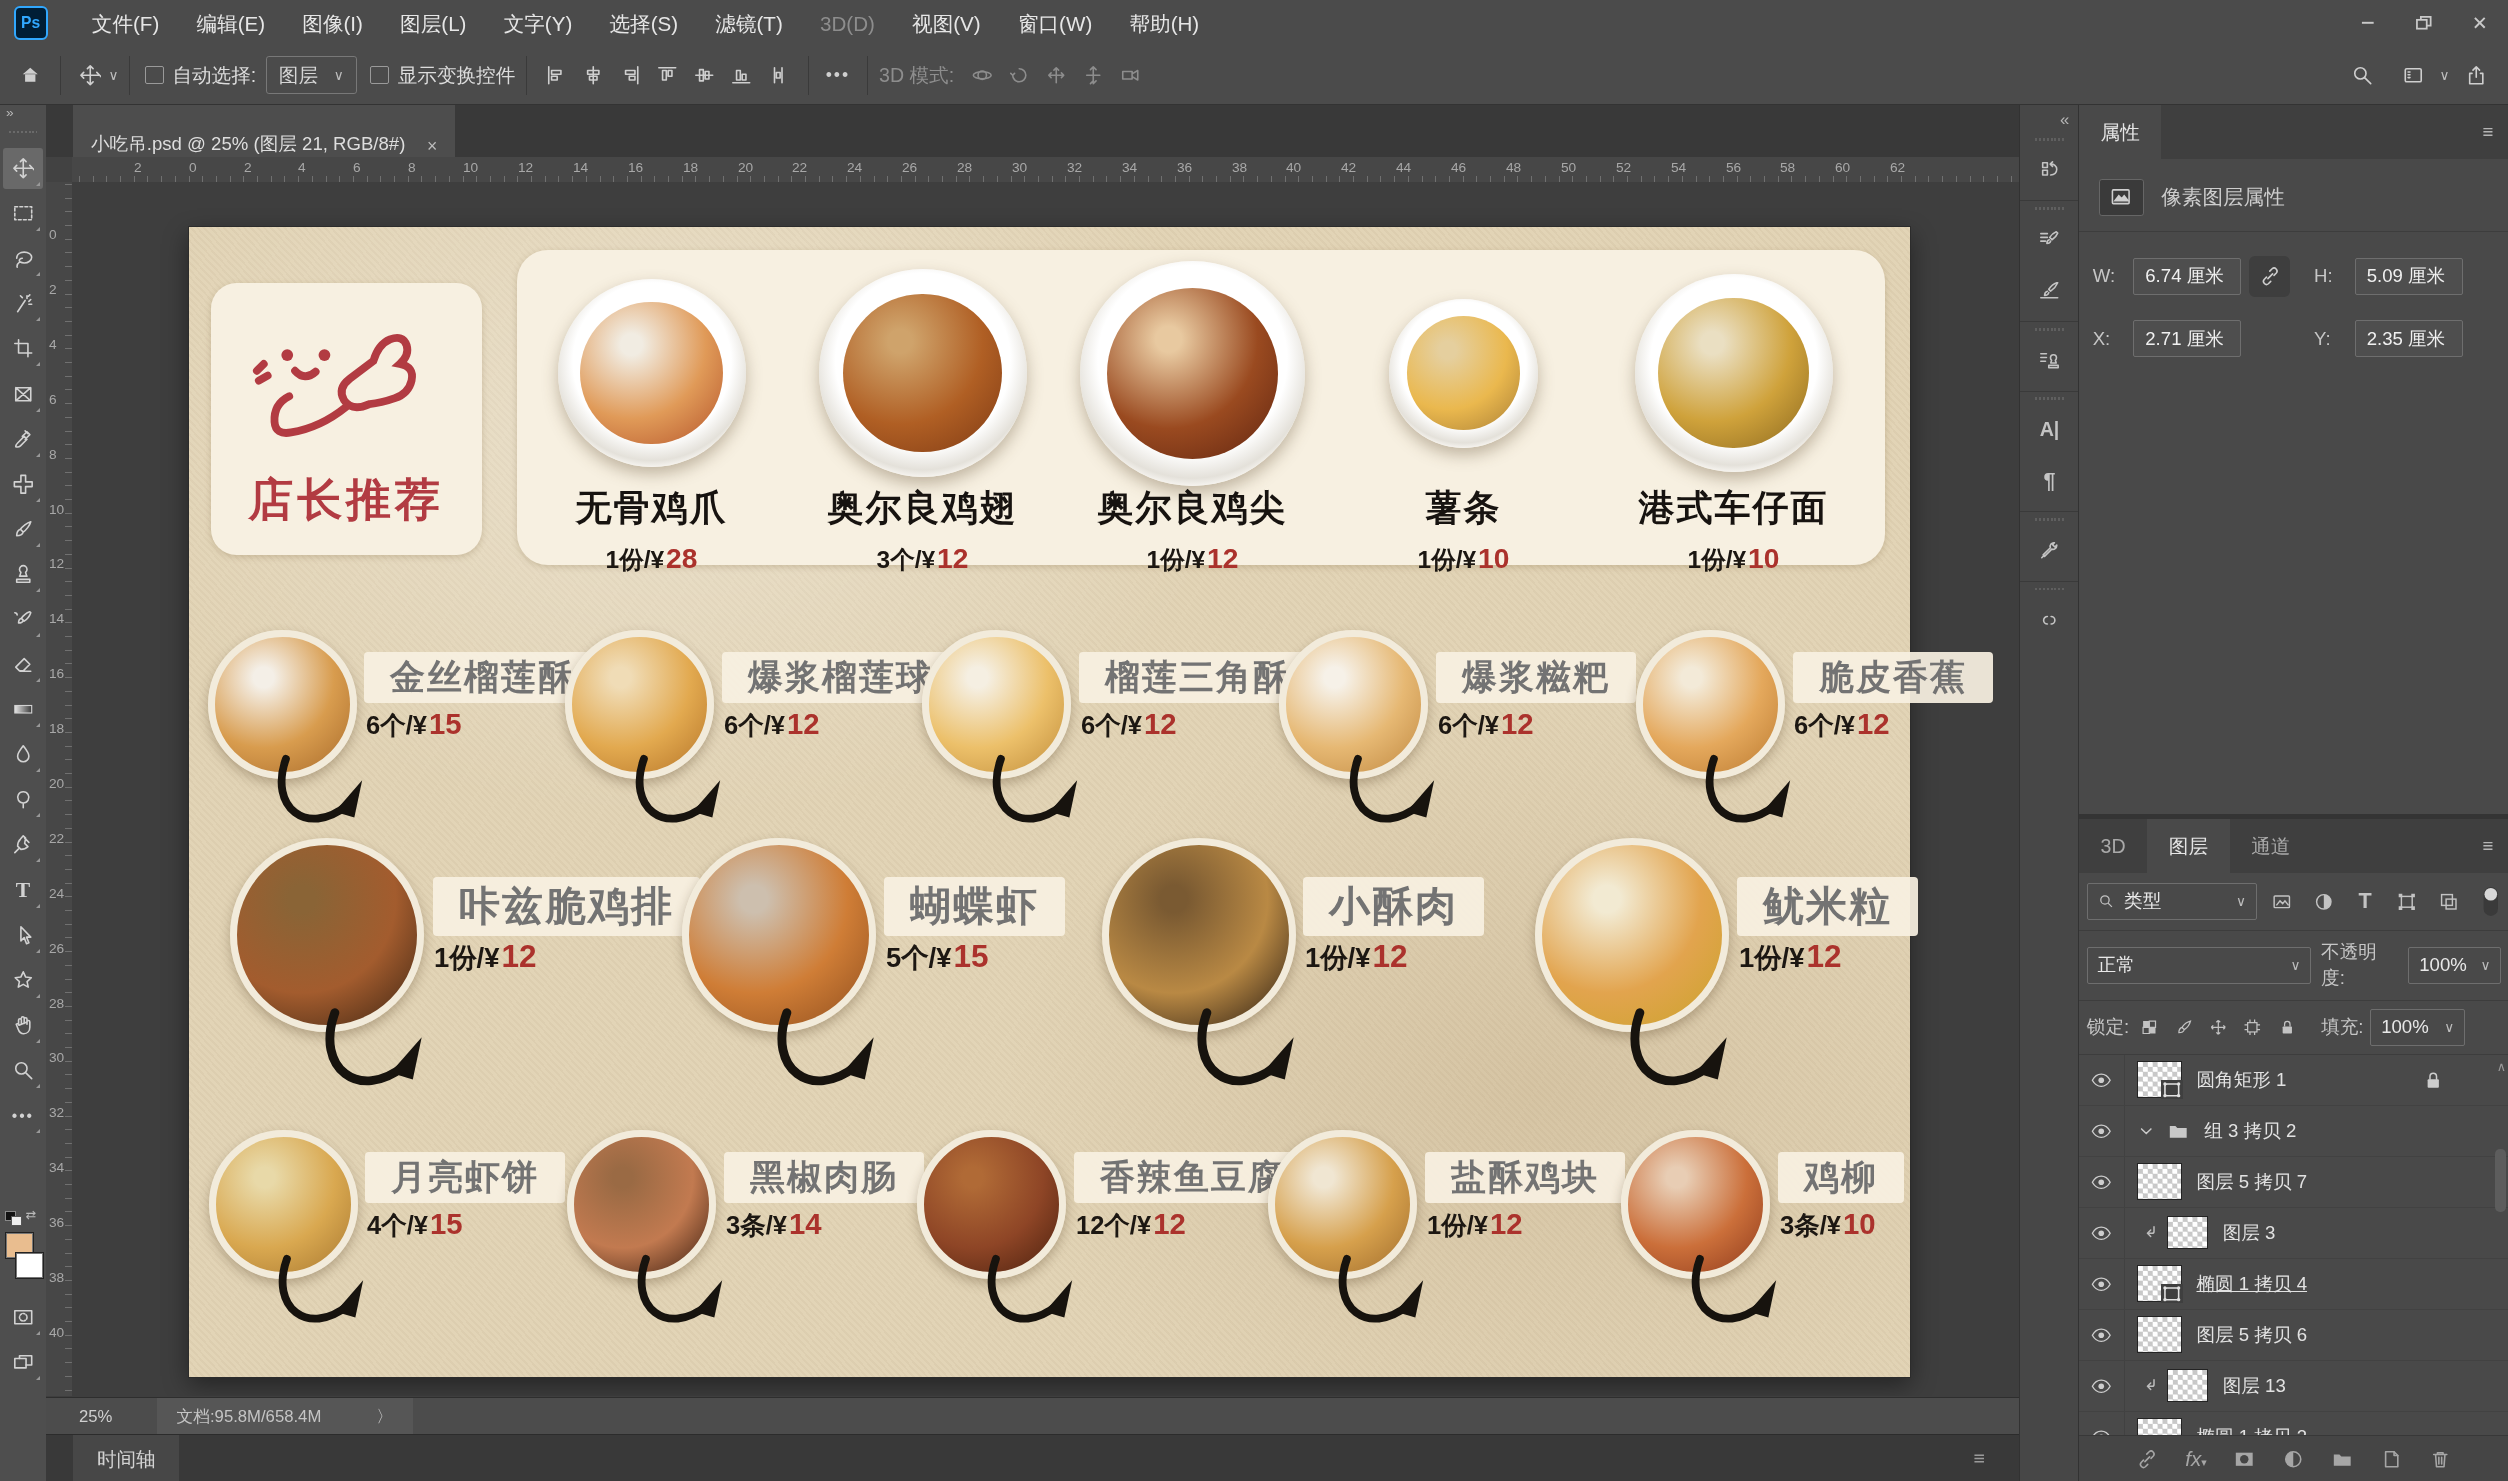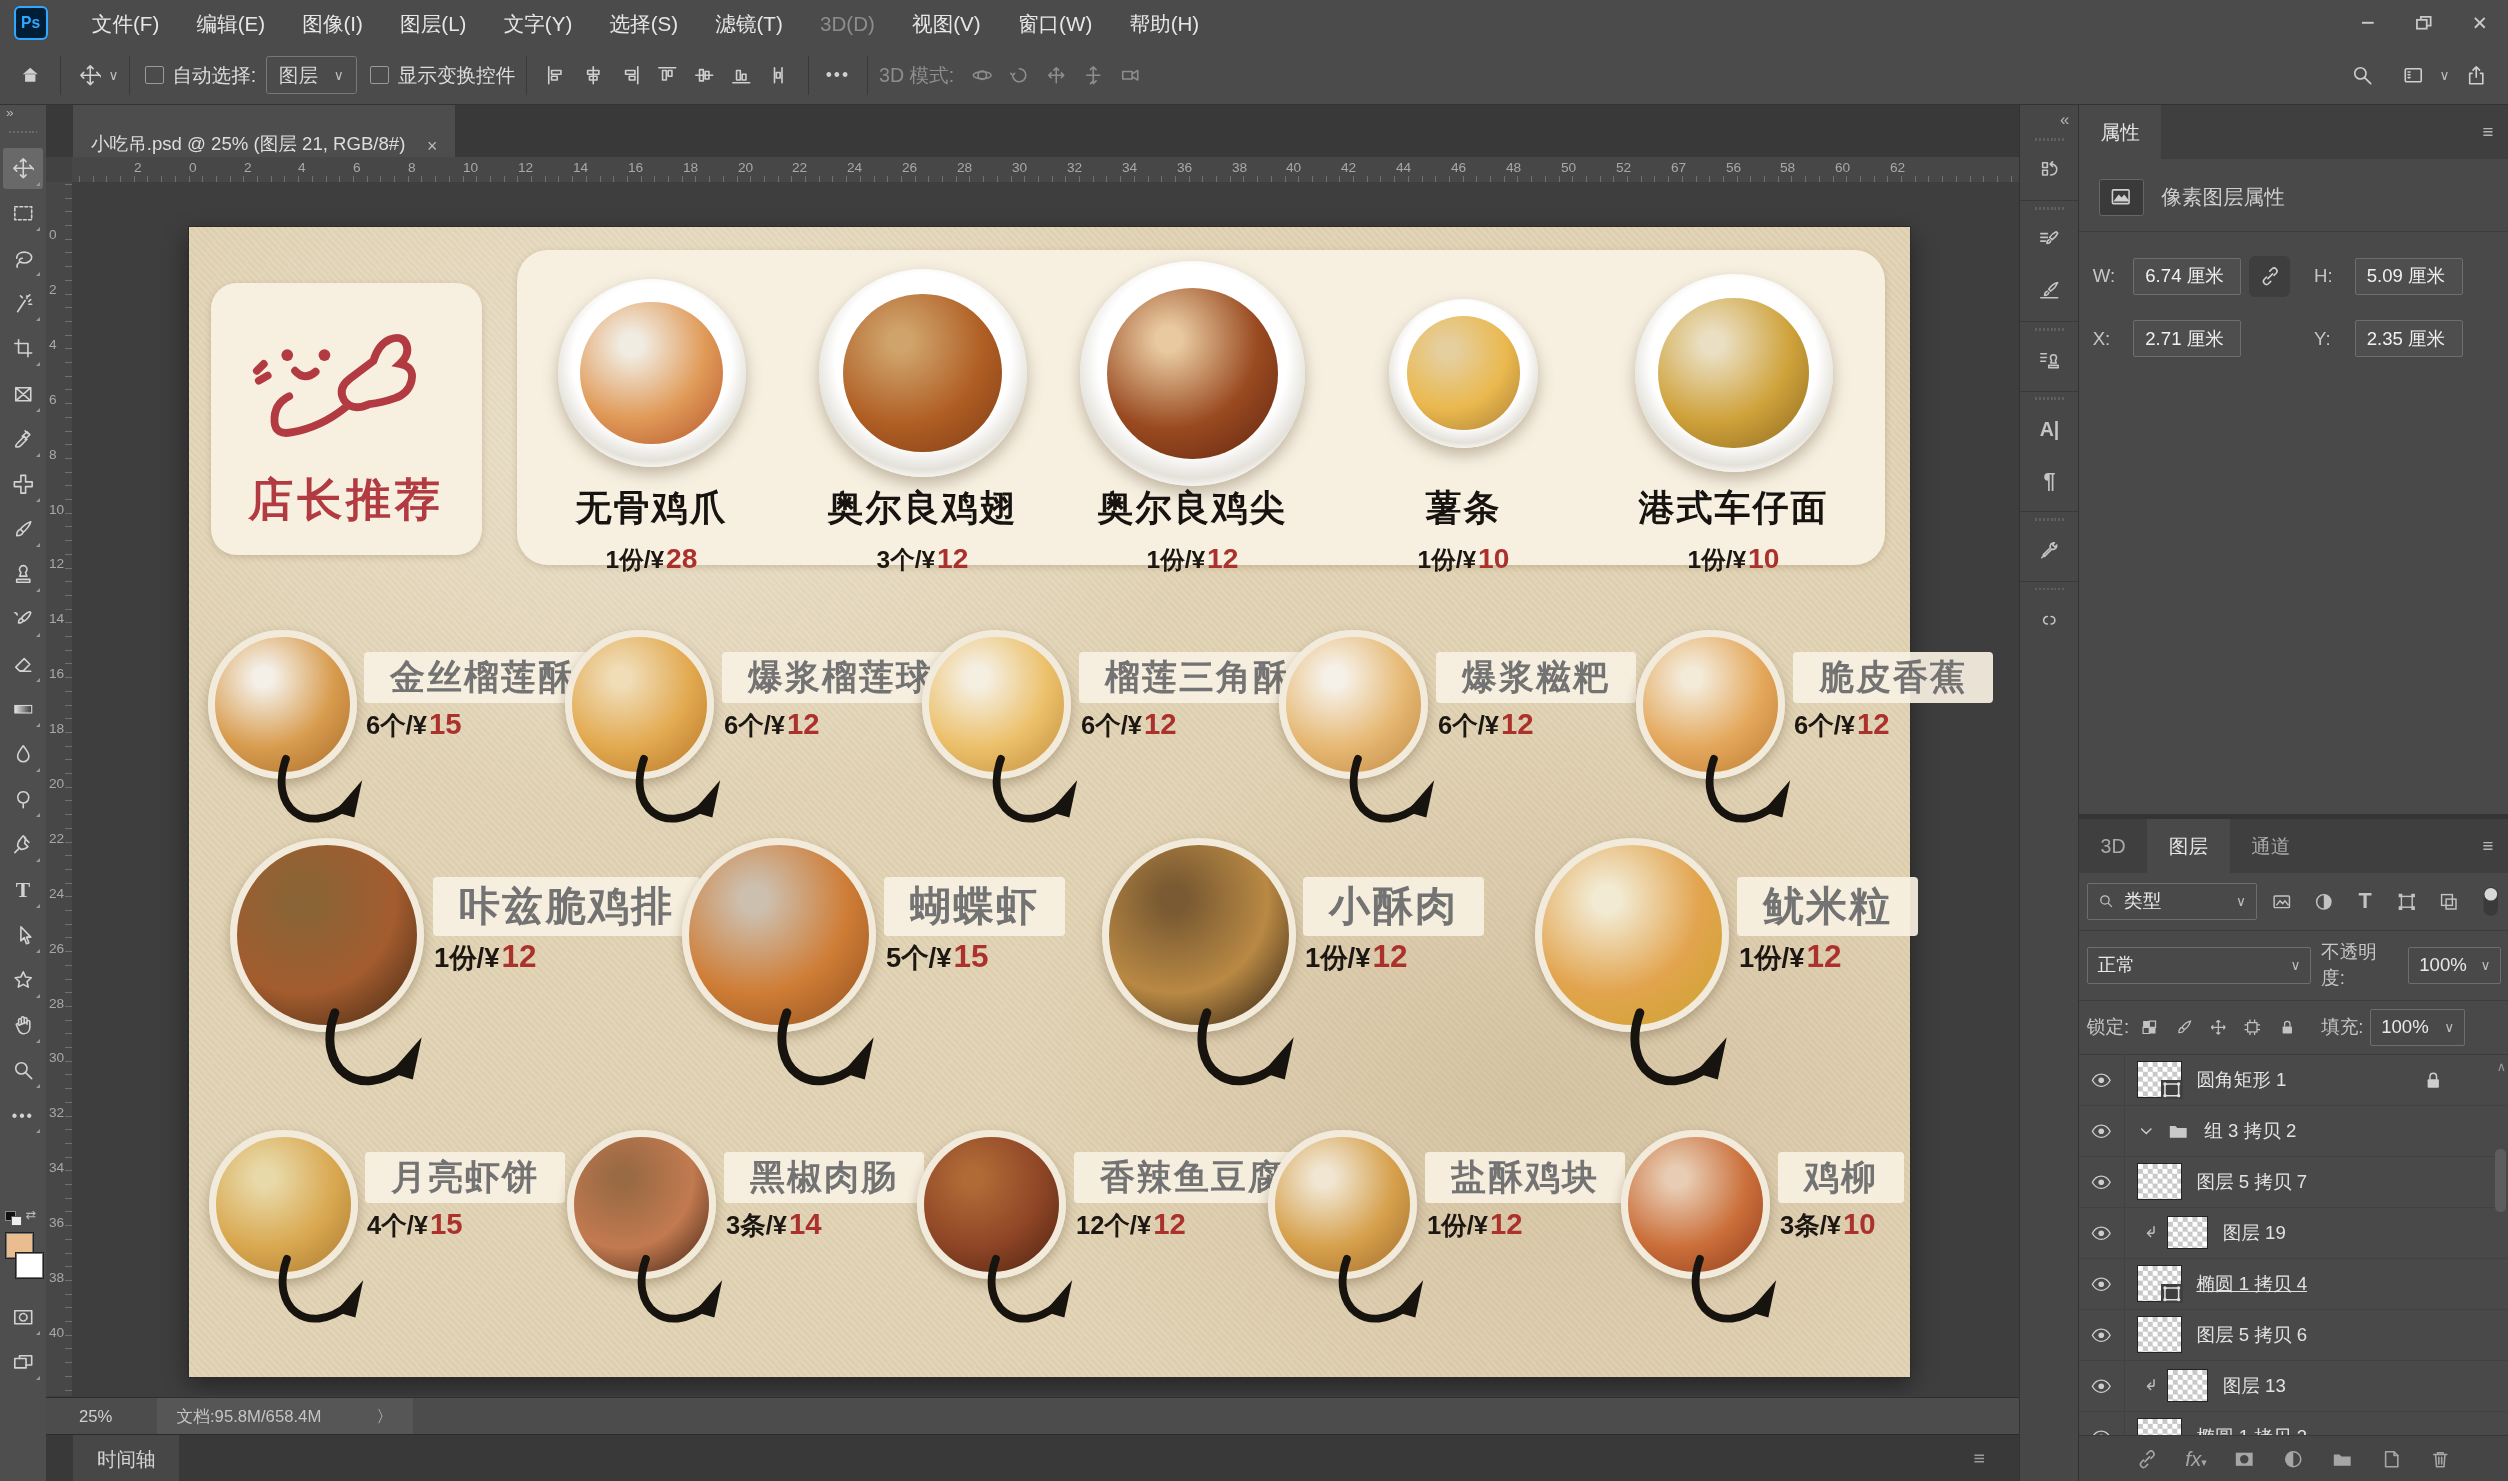--- a/index.html
+++ b/index.html
@@ -460,21 +460,21 @@
       <span class="rlab" style="left: 1050px; top: 2.9px;">34</span>
       <span class="rlab" style="left: 1105px; top: 2.9px;">36</span>
       <span class="rlab" style="left: 1160px; top: 2.9px;">38</span>
       <span class="rlab" style="left: 1214px; top: 2.9px;">40</span>
       <span class="rlab" style="left: 1269px; top: 2.9px;">42</span>
       <span class="rlab" style="left: 1324px; top: 2.9px;">44</span>
       <span class="rlab" style="left: 1379px; top: 2.9px;">46</span>
       <span class="rlab" style="left: 1434px; top: 2.9px;">48</span>
       <span class="rlab" style="left: 1489px; top: 2.9px;">50</span>
       <span class="rlab" style="left: 1544px; top: 2.9px;">52</span>
-      <span class="rlab" style="left: 1599px; top: 2.9px;">67</span>
+      <span class="rlab" style="left: 1599px; top: 2.9px;">54</span>
       <span class="rlab" style="left: 1654px; top: 2.9px;">56</span>
       <span class="rlab" style="left: 1708px; top: 2.9px;">58</span>
       <span class="rlab" style="left: 1763px; top: 2.9px;">60</span>
       <span class="rlab" style="left: 1818px; top: 2.9px;">62</span>
     </div>
   <div class="vruler" id="vruler">
       <span class="rlab" style="left: 2.9px; top: 45px;">0</span>
       <span class="rlab" style="left: 2.9px; top: 100px;">2</span>
       <span class="rlab" style="left: 2.9px; top: 155px;">4</span>
       <span class="rlab" style="left: 2.9px; top: 210px;">6</span>
@@ -942,21 +942,21 @@
                 <path d="M2.5 12C5 7.5 8.5 5.5 12 5.5S19 7.5 21.5 12C19 16.5 15.5 18.5 12 18.5 8.5 18.5 5 16.5 2.5 12z"></path>
                 <circle cx="12" cy="12" r="3" fill="currentColor" stroke="none"></circle>
               </svg>
             </span>
             <span class="clip">
               <svg viewBox="0 0 24 24" style="width:22.5px;height:22.5px" fill="none" stroke="currentColor" stroke-width="1.7" stroke-linecap="round" stroke-linejoin="round">
                 <path d="M16 5v5a2 2 0 0 1-2 2H9.5M12.5 15.5 9 12l3.5-3.5"></path>
               </svg>
             </span>
             <span class="lthumb checker" style="width:39px;height:31px;margin-left:5.9px"></span>
-            <span class="lname">图层 19</span>
+            <span class="lname">图层 3</span>
           </div>
           <div class="lrow">
             <span class="leye">
               <svg viewBox="0 0 24 24" style="width:22.5px;height:22.5px" fill="none" stroke="currentColor" stroke-width="1.7" stroke-linecap="round" stroke-linejoin="round">
                 <path d="M2.5 12C5 7.5 8.5 5.5 12 5.5S19 7.5 21.5 12C19 16.5 15.5 18.5 12 18.5 8.5 18.5 5 16.5 2.5 12z"></path>
                 <circle cx="12" cy="12" r="3" fill="currentColor" stroke="none"></circle>
               </svg>
             </span>
             <span class="lthumb checker">
               <span class="badge">

